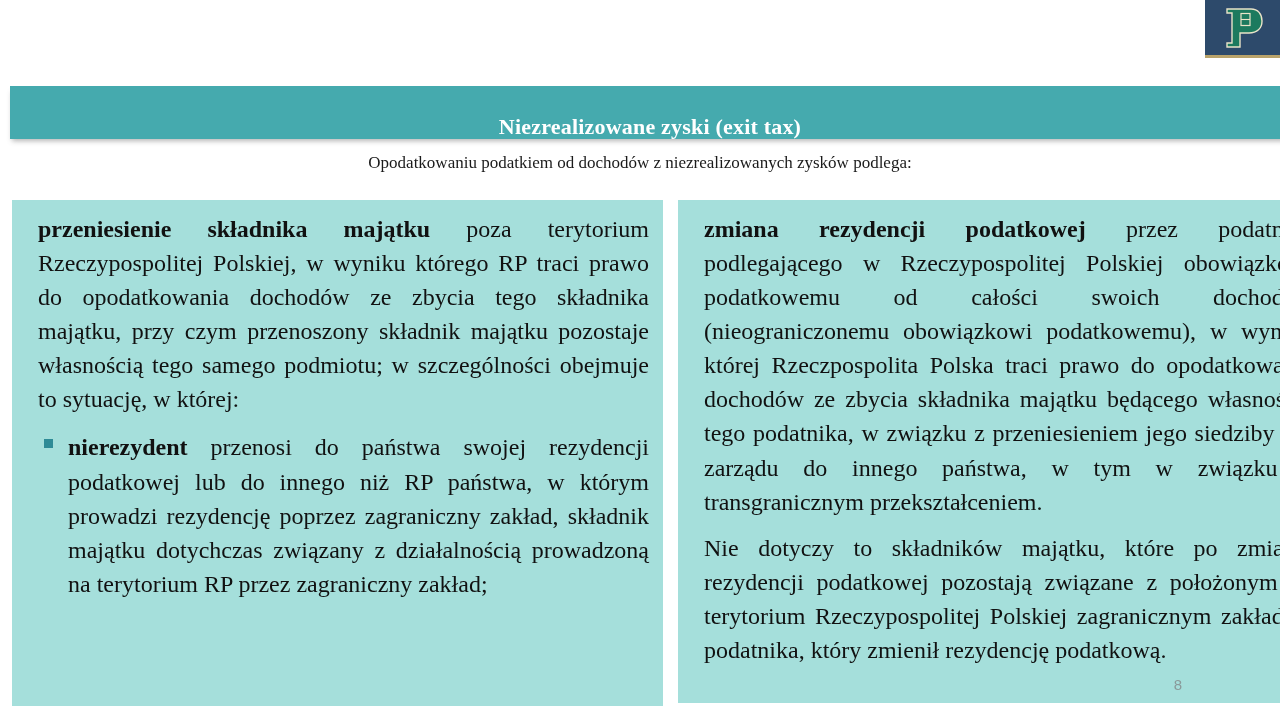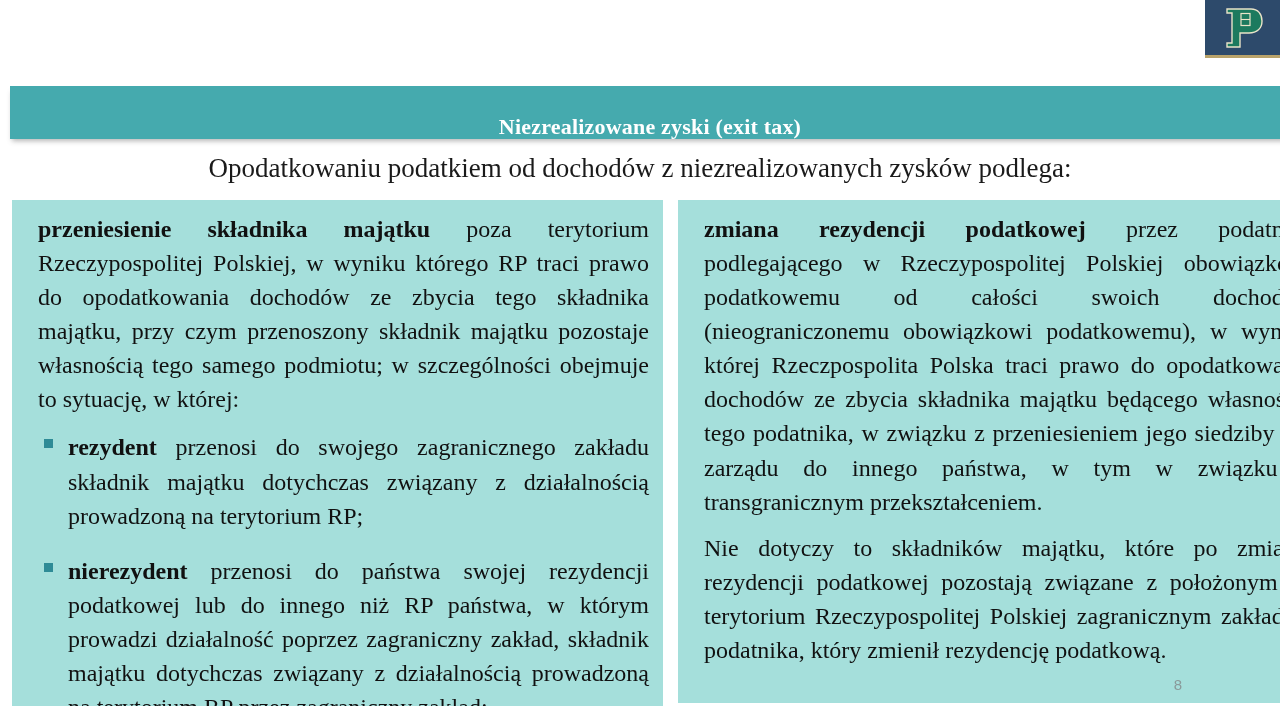--- a/index.html
+++ b/index.html
@@ -62,21 +62,21 @@
     white-space: nowrap;
   }
 
   
   .subtitle {
     position: absolute;
     top: 152px;
     left: 0;
     width: 1280px;
     text-align: center;
-    font-size: 27px;
+    font-size: 17px;
     color: #1a1a1a;
     line-height: 1.25;
   }
 
   
   .panel {
     position: absolute;
     background: #a5dfdb;
     box-sizing: border-box;
     padding: 12px 14px 2px 26px;
@@ -169,25 +169,21 @@
 <div class="subtitle">Opodatkowaniu podatkiem od dochodów z niezrealizowanych zysków podlega:</div>
 
 <div class="panel panel-left">
   <p class="para">
     <b class="lead">przeniesienie składnika majątku</b><span> poza terytorium Rzeczypospolitej Polskiej, w wyniku którego RP traci prawo do opodatkowania dochodów ze zbycia tego składnika majątku, przy czym przenoszony składnik majątku pozostaje własnością tego samego podmiotu; w szczególności obejmuje to sytuację, w której:</span>
   </p>
 
   <ul class="bullets">
     <li class="bullet-item">
       <span class="bullet-marker"></span>
-      <b class="bullet-term">rezydent</b><span> przenosi do swojego zagranicznego zakładu składnik majątku dotychczas związany z działalnością prowadzoną na terytorium RP;</span>
-    </li>
-    <li class="bullet-item">
-      <span class="bullet-marker"></span>
-      <b class="bullet-term">nierezydent</b><span> przenosi do państwa swojej rezydencji podatkowej lub do innego niż RP państwa, w którym prowadzi działalność poprzez zagraniczny zakład, składnik majątku dotychczas związany z działalnością prowadzoną na terytorium RP przez zagraniczny zakład;</span>
+      <b class="bullet-term">nierezydent</b><span> przenosi do państwa swojej rezydencji podatkowej lub do innego niż RP państwa, w którym prowadzi rezydencję poprzez zagraniczny zakład, składnik majątku dotychczas związany z działalnością prowadzoną na terytorium RP przez zagraniczny zakład;</span>
     </li>
   </ul>
 </div>
 
 <div class="panel panel-right">
   <p class="para">
     <b class="lead">zmiana rezydencji podatkowej</b><span> przez podatnika podlegającego w Rzeczypospolitej Polskiej obowiązkowi podatkowemu od całości swoich dochodów (nieograniczonemu obowiązkowi podatkowemu), w wyniku której Rzeczpospolita Polska traci prawo do opodatkowania dochodów ze zbycia składnika majątku będącego własnością tego podatnika, w związku z przeniesieniem jego siedziby lub zarządu do innego państwa, w tym w związku z transgranicznym przekształceniem.</span>
   </p>
   <p class="para para-gap">Nie dotyczy to składników majątku, które po zmianie rezydencji podatkowej pozostają związane z położonym na terytorium Rzeczypospolitej Polskiej zagranicznym zakładem podatnika, który zmienił rezydencję podatkową.</p>
 </div>

